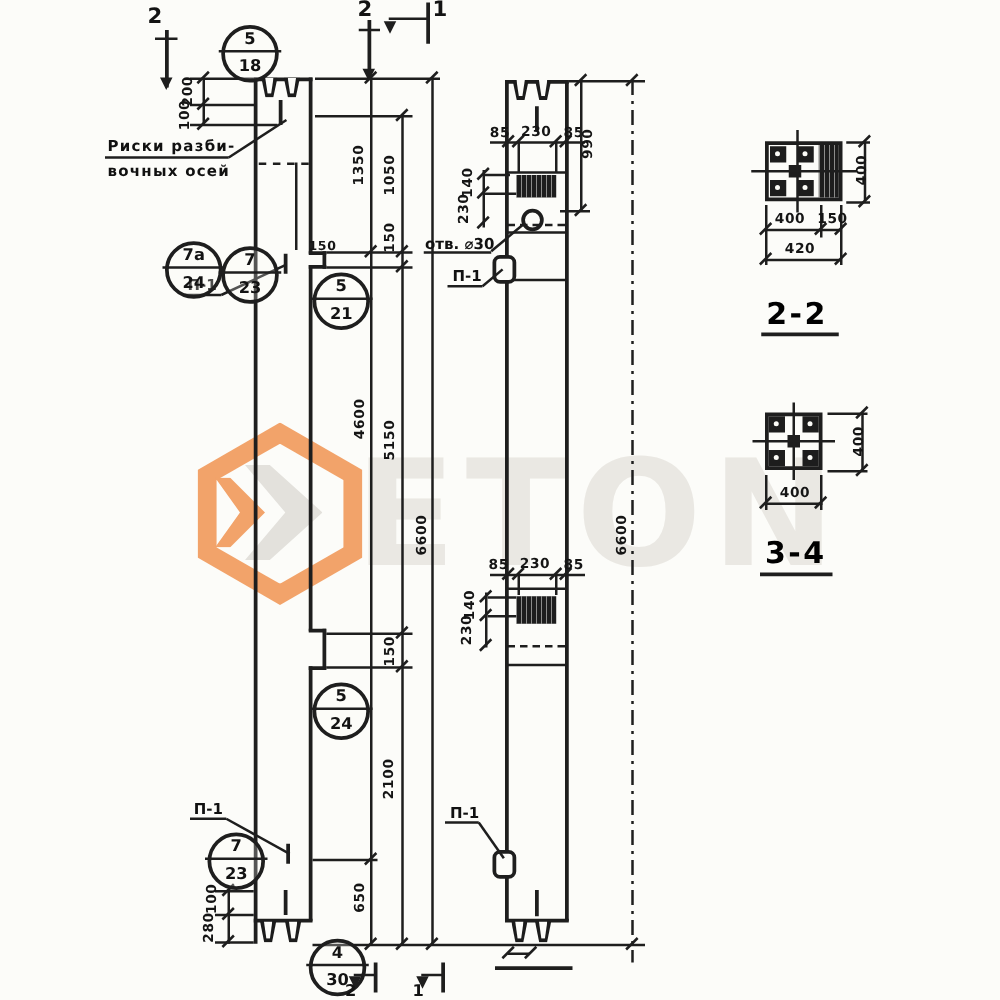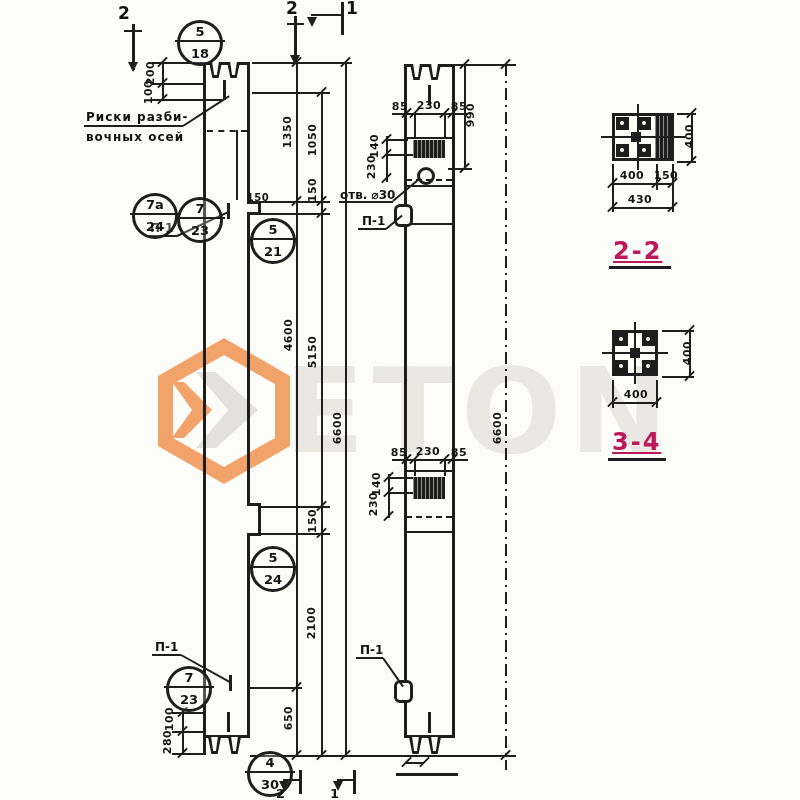--- a/index.html
+++ b/index.html
@@ -13,21 +13,21 @@
   .dash-h{position:absolute;border-top:2px dashed #1e1e1e;height:0;}
   .vdd{position:absolute;width:2px;background:repeating-linear-gradient(180deg,#1e1e1e 0 12px,transparent 12px 17px,#1e1e1e 17px 19px,transparent 19px 24px);}
   .tick{position:absolute;width:13px;height:2px;background:#1e1e1e;transform:rotate(-45deg);}
   .leader{position:absolute;height:2px;background:#1e1e1e;transform-origin:0 50%;}
   
   .dim,.hc{position:absolute;font:bold 11px/1 "DejaVu Sans",sans-serif;color:#151515;white-space:nowrap;letter-spacing:.5px;}
   .hc{transform:translate(-50%,-50%);}
   .rc{position:absolute;font:bold 11px/1 "DejaVu Sans",sans-serif;color:#151515;white-space:nowrap;letter-spacing:.5px;transform:translate(-50%,-50%) rotate(-90deg);}
   .note{position:absolute;font:bold 12px/1.25 "DejaVu Sans",sans-serif;color:#111;letter-spacing:1px;white-space:nowrap;}
   .tag{position:absolute;font:bold 12px/1 "DejaVu Sans",sans-serif;color:#111;white-space:nowrap;}
-  .seclbl{position:absolute;font:bold 24px/1 "DejaVu Sans",sans-serif;color:#be185d;letter-spacing:2px;text-decoration:underline;}
+  .seclbl{position:absolute;font:bold 24px/1 "DejaVu Sans",sans-serif;color:#000000;letter-spacing:2px;}
   .mark{position:absolute;font:bold 17px/1 "DejaVu Sans",sans-serif;color:#131313;}
   .markS{position:absolute;font:bold 13px/1 "DejaVu Sans",sans-serif;color:#131313;}
   
   .callout{position:absolute;width:40px;height:40px;border:3px solid #1e1e1e;border-radius:50%;background:rgba(252,252,249,.25);}
   .callout .mid{position:absolute;left:-5px;right:-5px;top:17px;height:2px;background:#1e1e1e;}
   .callout .t{position:absolute;top:2px;width:100%;text-align:center;font:bold 13px/1 "DejaVu Sans",sans-serif;color:#131313;}
   .callout .b{position:absolute;bottom:3px;width:100%;text-align:center;font:bold 13px/1 "DejaVu Sans",sans-serif;color:#131313;}
   
   .plate{position:absolute;background:#1d1d1d;background-image:repeating-linear-gradient(90deg,rgba(250,250,247,.5) 0 1px,transparent 1px 4px);}
   .sqr{position:absolute;width:13px;height:13px;background:#1d1d1d;}
@@ -332,21 +332,21 @@
     <div class="v" style="left:672px;top:164px;height:48px;"></div>
     <div class="h" style="left:612px;top:183px;width:61px;"></div>
     <div class="tick" style="left:606px;top:182px;"></div>
     <div class="tick" style="left:650px;top:182px;"></div>
     <div class="tick" style="left:666px;top:182px;"></div>
     <div class="hc" style="left:632px;top:175px;">400</div>
     <div class="hc" style="left:666px;top:175px;">150</div>
     <div class="h" style="left:612px;top:207px;width:61px;"></div>
     <div class="tick" style="left:606px;top:206px;"></div>
     <div class="tick" style="left:666px;top:206px;"></div>
-    <div class="hc" style="left:640px;top:199px;">430</div>
+    <div class="hc" style="left:640px;top:199px;">420</div>
     <div class="seclbl" style="left:613px;top:239px;">2-2</div>
     <div class="h3" style="left:609px;top:266px;width:62px;"></div>
 
     <div style="position:absolute;left:612px;top:330px;width:46px;height:46px;border:3px solid #1e1e1e;box-sizing:border-box;"></div>
     <div class="sqr" style="left:615px;top:333px;"></div>
     <div class="sqr" style="left:642px;top:333px;"></div>
     <div class="sqr" style="left:615px;top:360px;"></div>
     <div class="sqr" style="left:642px;top:360px;"></div>
     <div class="csq" style="left:630px;top:348px;"></div>
     <div class="v" style="left:634px;top:322px;height:62px;"></div>

